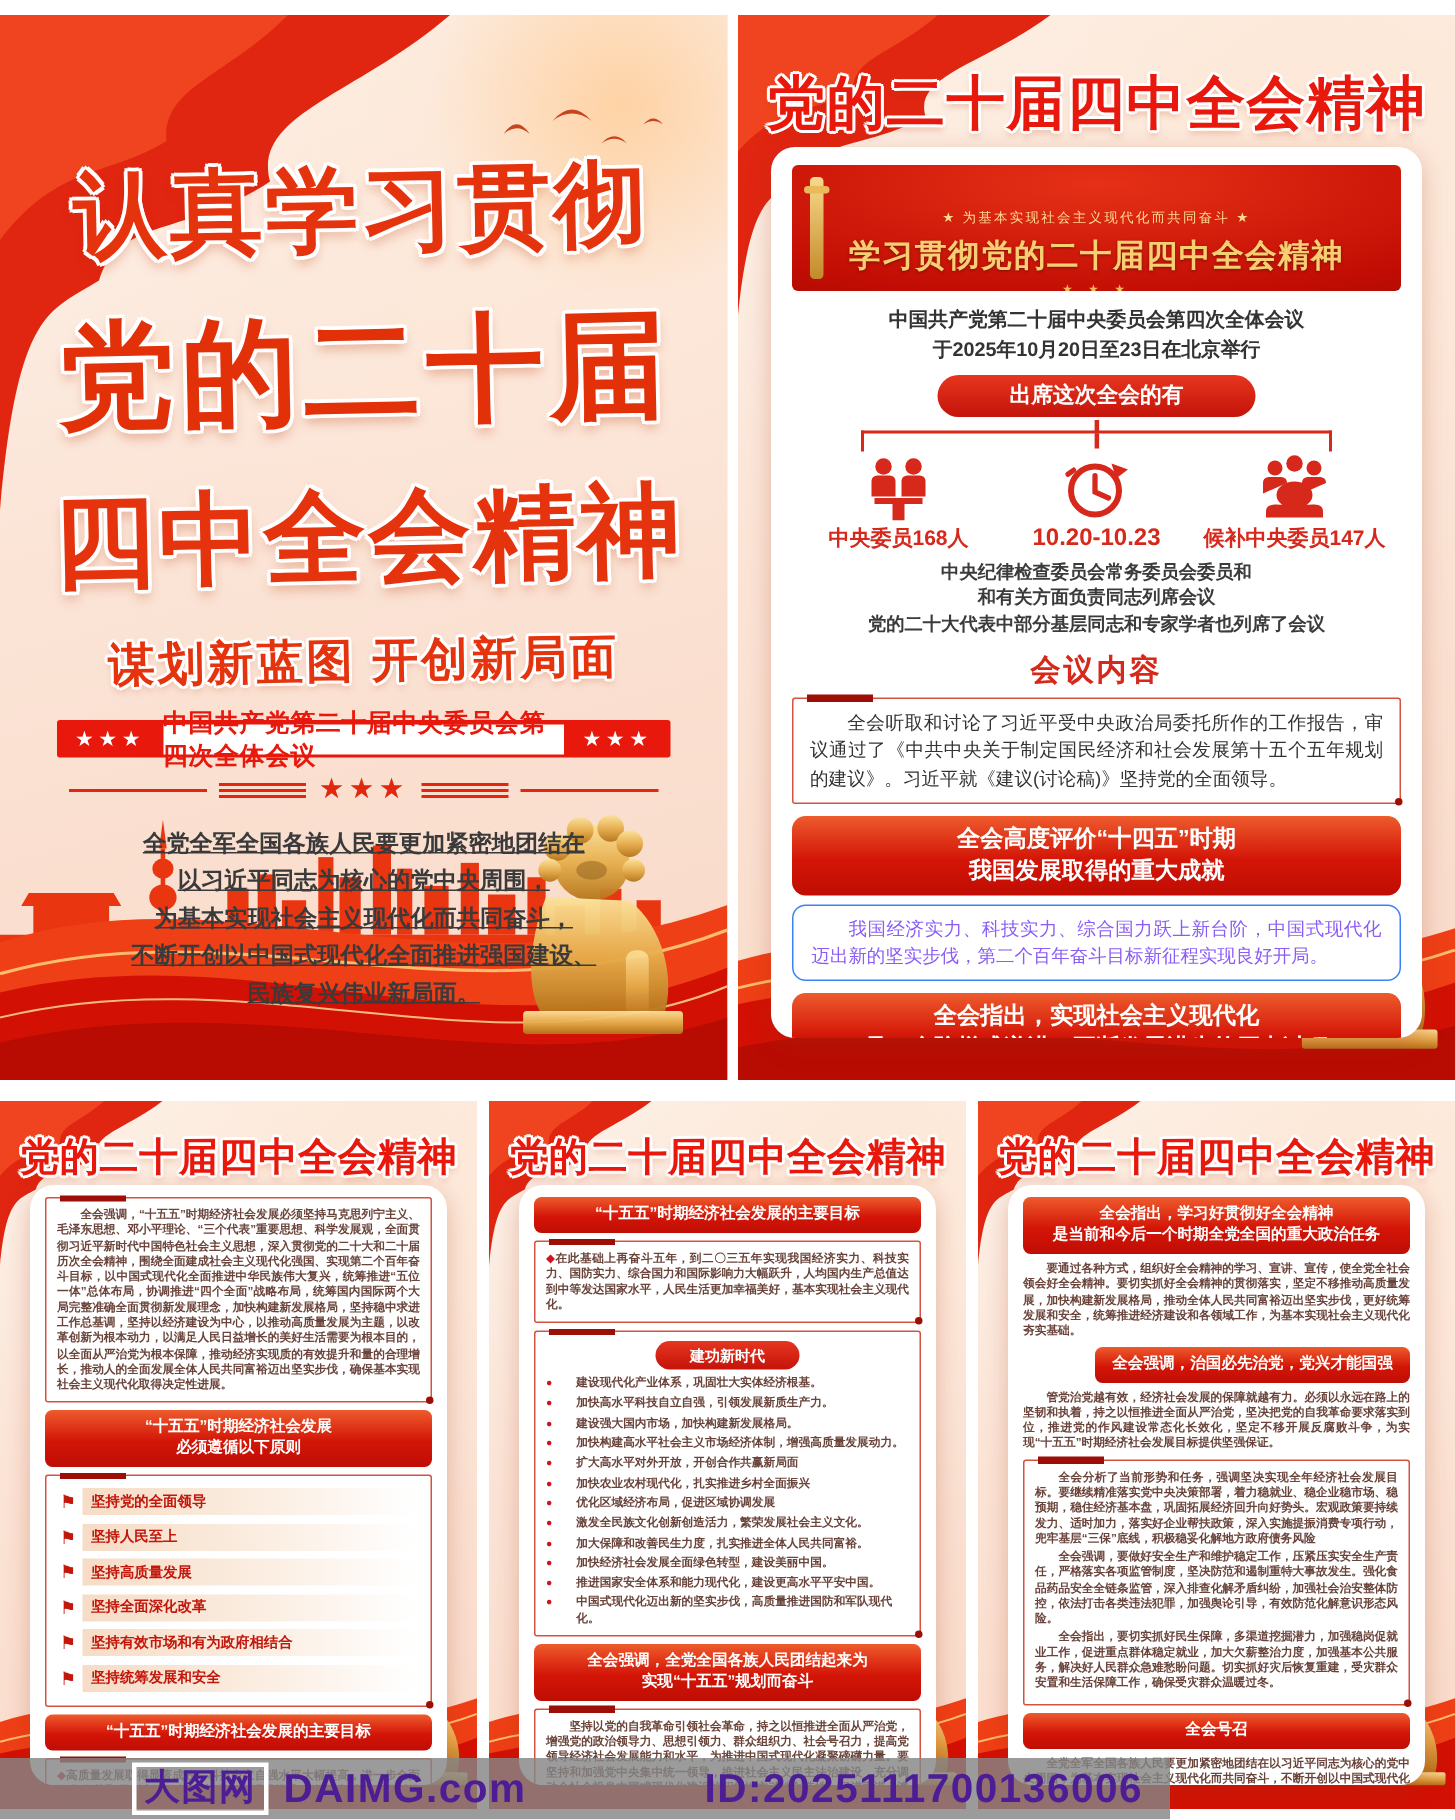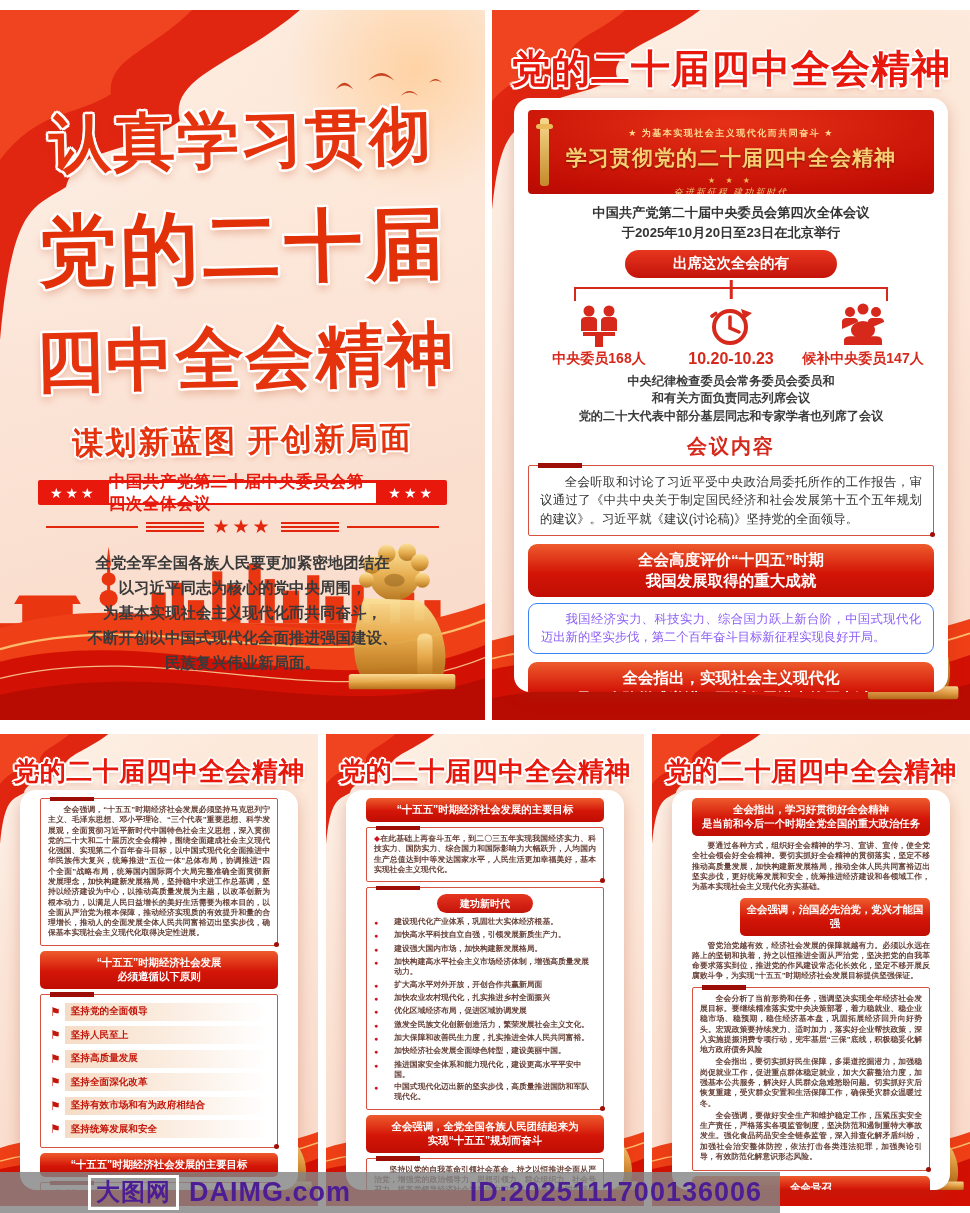--- a/index.html
+++ b/index.html
@@ -39,21 +39,21 @@
 
   
   #poster-overview{left:492px;top:10px;width:478px;height:710px;}
   .ov-title{position:relative;z-index:3;text-align:center;font-size:39px;font-weight:900;color:#e8180c;letter-spacing:1px;margin-top:32px;}
   .card{position:absolute;z-index:4;background:#fff;border-radius:16px;box-shadow:0 5px 16px rgba(170,50,20,.28);overflow:hidden;}
   #poster-overview .card{left:22px;right:22px;top:88px;bottom:28px;padding:12px 14px;}
   .gold-banner{position:relative;height:84px;border-radius:4px;overflow:hidden;text-align:center;
     background:radial-gradient(130% 160% at 50% 15%,#e63117 0%,#c20d04 55%,#8f0701 100%);}
   .gb-pillar{position:absolute;left:12px;top:8px;width:9px;height:68px;border-radius:3px;background:linear-gradient(180deg,#f7d98c,#c48a2a);}
   .gb-pillar::before{content:"";position:absolute;left:-4px;top:6px;width:17px;height:5px;border-radius:3px;background:#e9b95a;}
-  .gb-top{font-size:9px;color:#ffd98e;letter-spacing:1.5px;margin-top:17px;font-weight:700;}
+  .gb-top{font-size:9px;color:#ffd98e;letter-spacing:1.5px;margin-top:29px;font-weight:400;}
   .gb-main{font-size:21px;font-weight:900;color:#f7cf72;letter-spacing:1px;margin-top:4px;text-shadow:0 1px 2px rgba(80,15,0,.65);}
   .gb-stars{color:#f0b95a;font-size:8px;letter-spacing:4px;margin-top:4px;}
   .gb-sub{font-size:9px;color:#f3c571;font-style:italic;margin-top:1px;letter-spacing:2px;}
   .ov-intro{text-align:center;font-size:13.2px;font-weight:800;color:#333;line-height:1.5;margin:9px 0 7px;white-space:pre-line;}
   .pill{display:block;width:212px;margin:0 auto;background:linear-gradient(180deg,#e6361f,#c4130a);color:#fff;font-weight:800;font-size:14.5px;text-align:center;padding:4px 0 5px;border-radius:16px;}
   .connector{width:310px;height:12px;margin:0 auto;border-left:2.5px solid #d6281b;border-right:2.5px solid #d6281b;border-top:2.5px solid #d6281b;position:relative;}
   .connector::before{content:"";position:absolute;left:50%;top:-9px;width:2.5px;height:9px;background:#d6281b;transform:translateX(-50%);}
   .connector::after{content:"";position:absolute;left:50%;top:0;width:2.5px;height:10px;background:#d6281b;transform:translateX(-50%);}
   .attendees{display:flex;justify-content:space-between;width:396px;margin:2px auto 0;}
   .att{width:132px;text-align:center;}
@@ -68,21 +68,21 @@
   .ov-box{padding:7px 11px;}
   .ov-box p{margin:0;font-size:12.4px;color:#333;line-height:1.5;text-align:justify;text-indent:2em;font-weight:500;}
   .sec-header{background:linear-gradient(180deg,#ee5b2d 0%,#d31507 55%,#c00d04 100%);color:#fff;font-weight:800;text-align:center;border-radius:9px;white-space:pre-line;}
   .sec-header.ov{font-size:15.5px;line-height:1.3;padding:6px 4px;margin-top:8px;}
   .sec-body{background:#fff;border:1px solid #3b82f6;border-radius:9px;color:#8b5cf6;text-align:justify;text-indent:2em;}
   .sec-body.ov{font-size:12.3px;line-height:1.45;padding:7px 12px;margin-top:6px;}
 
   
   .sub-poster{width:318px;height:472px;top:734px;}
   .sp-title{position:relative;z-index:3;text-align:center;font-size:26px;font-weight:900;color:#e8180c;letter-spacing:.5px;margin-top:20px;}
-  .sub-poster .card{left:20px;right:20px;top:56px;bottom:16px;padding:8px 20px;display:flex;flex-direction:column;gap:5px;}
+  .sub-poster .card{left:20px;right:20px;top:56px;bottom:16px;padding:8px 10px;display:flex;flex-direction:column;gap:5px;}
   .sm-header{font-size:10.4px;line-height:1.35;padding:5px 4px;border-radius:5px;flex-shrink:0;}
   .sm-box{padding:6px 7px;flex-shrink:0;}
   .sm-text{margin:0;font-size:7.8px;line-height:1.32;color:#6a443b;text-align:justify;font-weight:600;}
   .indent{text-indent:2em;}
   .dm{color:#cf1322;}
   .principles{display:flex;flex-direction:column;gap:5.5px;padding:8px 9px 9px;}
   .p-row{display:flex;align-items:center;gap:4px;}
   .p-flag{color:#c3170b;font-size:12px;line-height:1;flex-shrink:0;}
   .p-bar{flex:1;background:linear-gradient(90deg,#f6dcc6,#fbeee2 55%,rgba(251,238,226,0));padding:2.5px 6px;color:#c3170b;font-weight:800;font-size:9.6px;}
   .b-list{display:flex;flex-direction:column;gap:2.5px;margin-top:4px;}
@@ -132,21 +132,21 @@
     </div>
 
     <div class="divider">
       <span class="d-line"></span>
         <span class="d-tri"></span>
       <span class="d-stars">★★★</span>
       <span class="d-tri"></span>
         <span class="d-line"></span>
     </div>
 
-    <p class="main-body" style="white-space: pre-line;">全党全军全国各族人民要更加紧密地团结在
+    <p class="main-body" style="white-space: pre-line; text-decoration: underline;">全党全军全国各族人民要更加紧密地团结在
 以习近平同志为核心的党中央周围，
 为基本实现社会主义现代化而共同奋斗，
 不断开创以中国式现代化全面推进强国建设、
 民族复兴伟业新局面。</p>
 
     <svg class="deco-skyline" style="left:0;bottom:70px;width:100%;height:115px;" viewBox="0 0 480 120" preserveAspectRatio="none" fill="#ea3511">
       <rect x="0" y="92" width="480" height="28"></rect>
       <path d="M22,92 L22,72 L72,72 L72,92 Z M14,72 L80,72 L75,63 L19,63 Z"></path>
       <rect x="106" y="32" width="3" height="60"></rect>
         <circle cx="107.5" cy="46" r="7"></circle>
@@ -469,22 +469,22 @@
     <h2 class="sp-title outline-w-sm">党的二十届四中全会精神</h2>
 
     <div class="card">
       <div class="sec-header sm-header" style="white-space: pre-line;">全会指出，学习好贯彻好全会精神
 是当前和今后一个时期全党全国的重大政治任务</div>
       <p class="sm-text indent">要通过各种方式，组织好全会精神的学习、宣讲、宣传，使全党全社会领会好全会精神。要切实抓好全会精神的贯彻落实，坚定不移推动高质量发展，加快构建新发展格局，推动全体人民共同富裕迈出坚实步伐，更好统筹发展和安全，统筹推进经济建设和各领域工作，为基本实现社会主义现代化夯实基础。</p>
       <div class="sec-header sm-header" style="white-space: pre-line; margin-left: 48px;">全会强调，治国必先治党，党兴才能国强</div>
       <p class="sm-text indent">管党治党越有效，经济社会发展的保障就越有力。必须以永远在路上的坚韧和执着，持之以恒推进全面从严治党，坚决把党的自我革命要求落实到位，推进党的作风建设常态化长效化，坚定不移开展反腐败斗争，为实现“十五五”时期经济社会发展目标提供坚强保证。</p>
       <div class="box sm-box">
           <p class="sm-text indent" style="margin-bottom:2px;">全会分析了当前形势和任务，强调坚决实现全年经济社会发展目标。要继续精准落实党中央决策部署，着力稳就业、稳企业稳市场、稳预期，稳住经济基本盘，巩固拓展经济回升向好势头。宏观政策要持续发力、适时加力，落实好企业帮扶政策，深入实施提振消费专项行动，兜牢基层“三保”底线，积极稳妥化解地方政府债务风险</p>
+          <p class="sm-text indent" style="margin-bottom:2px;">全会强调，要做好安全生产和维护稳定工作，压紧压实安全生产责任，严格落实各项监管制度，坚决防范和遏制重特大事故发生。强化食品药品安全全链条监管，深入排查化解矛盾纠纷，加强社会治安整体防控，依法打击各类违法犯罪，加强舆论引导，有效防范化解意识形态风险。</p>
           <p class="sm-text indent" style="margin-bottom:2px;">全会指出，要切实抓好民生保障，多渠道挖掘潜力，加强稳岗促就业工作，促进重点群体稳定就业，加大欠薪整治力度，加强基本公共服务，解决好人民群众急难愁盼问题。切实抓好灾后恢复重建，受灾群众安置和生活保障工作，确保受灾群众温暖过冬。</p>
-          <p class="sm-text indent" style="margin-bottom:2px;">全会强调，要做好安全生产和维护稳定工作，压紧压实安全生产责任，严格落实各项监管制度，坚决防范和遏制重特大事故发生。强化食品药品安全全链条监管，深入排查化解矛盾纠纷，加强社会治安整体防控，依法打击各类违法犯罪，加强舆论引导，有效防范化解意识形态风险。</p>
         </div>
       <div class="sec-header sm-header" style="white-space: pre-line;">全会号召</div>
       <p class="sm-text indent">全党全军全国各族人民要更加紧密地团结在以习近平同志为核心的党中央周围，为基本实现社会主义现代化而共同奋斗，不断开创以中国式现代化全面推进强国建设、民族复兴伟业新局面。</p>
     </div>
   </section>
 
   <div class="watermark">
     <div class="wm-left">
       <span class="wm-logo">大图网</span>
       <span>DAIMG.com</span>

